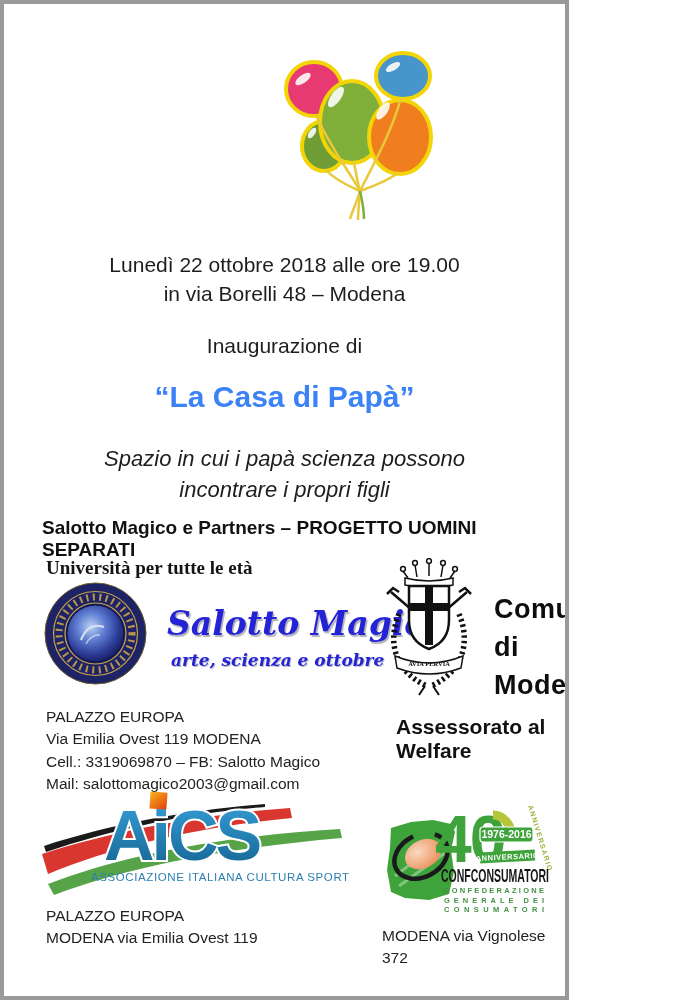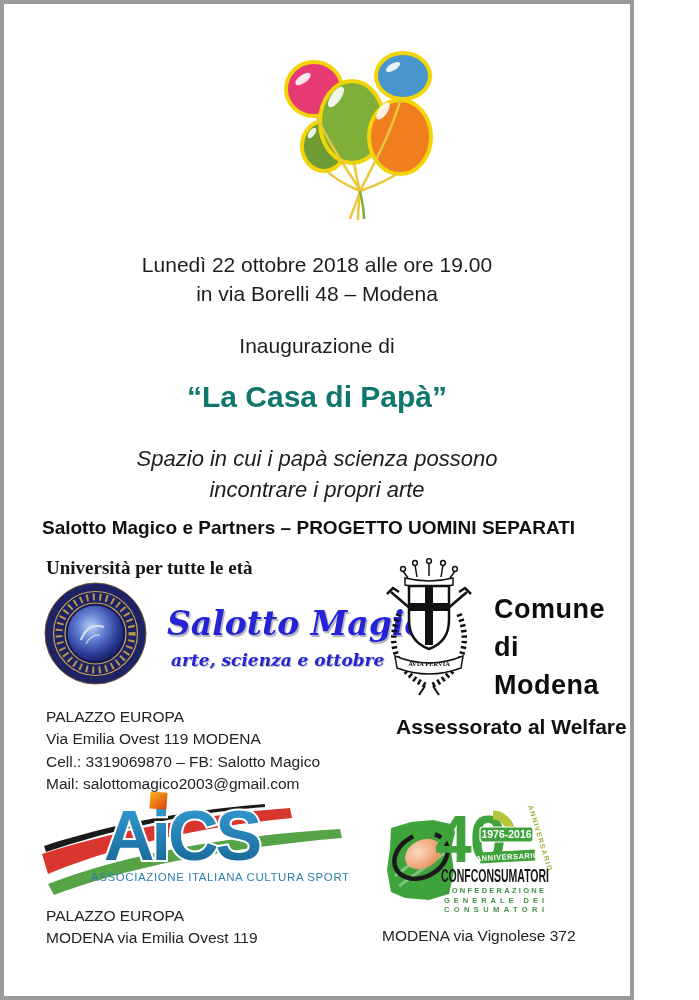--- a/index.html
+++ b/index.html
@@ -1,25 +1,25 @@
 <!DOCTYPE html>
 <html><head>
 <meta charset="utf-8">
 <style>
   html,body{margin:0;padding:0;background:#fff;}
   .page{
-    position:relative; width:634px; height:1000px; box-sizing:border-box;
+    position:relative; width:569px; height:1000px; box-sizing:border-box;
     border:4px solid #9a9a9a; background:#ffffff; overflow:hidden;
     font-family:"Liberation Sans", sans-serif; color:#1d1d1d;
   }
   .abs{position:absolute;}
   .ctr{left:0;right:0;text-align:center;}
   .date-block{top:246px;font-size:21px;line-height:29px;}
   .intro{top:330px;font-size:21px;}
-  .title{top:376px;font-size:30px;font-weight:bold;color:#0f766e;}
+  .title{top:376px;font-size:30px;font-weight:bold;color:#3b82f6;}
   .subtitle{top:439px;font-size:22px;line-height:31px;font-style:italic;}
   .partners{left:38px;top:513px;font-size:19px;font-weight:bold;color:#111;}
   .uni-header{left:42px;top:553px;font-family:"Liberation Serif",serif;font-weight:bold;font-size:19px;color:#141414;}
   .script-name{left:163px;top:600px;font-family:"DejaVu Serif",serif;font-style:italic;font-weight:bold;
     font-size:33px;color:#2424d6;text-shadow:1.5px 1.5px 1px rgba(110,110,130,.55);}
   .script-tagline{left:167px;top:646px;font-family:"DejaVu Serif",serif;font-style:italic;font-weight:bold;
     font-size:17px;color:#2424d6;text-shadow:1px 1px 0 rgba(110,110,130,.45);}
   .comune-name{left:490px;top:586px;font-size:27px;line-height:38px;font-weight:bold;color:#0d0d0d;letter-spacing:.5px;}
   .addr{font-size:15.5px;line-height:22.4px;color:#222;}
   .salotto-addr{left:42px;top:702px;}
@@ -63,21 +63,21 @@
   </svg>
 
   <div class="abs ctr date-block">
     <div>Lunedì 22 ottobre 2018 alle ore 19.00</div>
     <div>in via Borelli 48 – Modena</div>
   </div>
   <div class="abs ctr intro">Inaugurazione di</div>
   <div class="abs ctr title">“La Casa di Papà”</div>
   <div class="abs ctr subtitle">
     <div>Spazio in cui i papà scienza possono</div>
-    <div>incontrare i propri arte</div>
+    <div>incontrare i propri figli</div>
   </div>
   <div class="abs partners">Salotto Magico e Partners – PROGETTO UOMINI SEPARATI</div>
 
   <div class="abs uni-header">Università per tutte le età</div>
 
   <svg class="abs" style="left:40px;top:578px;" width="103" height="103" viewBox="0 0 103 103">
     <defs>
       <radialGradient id="zg" cx="42%" cy="38%" r="70%">
         <stop offset="0" stop-color="#b9d0f2"></stop>
         <stop offset="0.35" stop-color="#5f7ed2"></stop>

